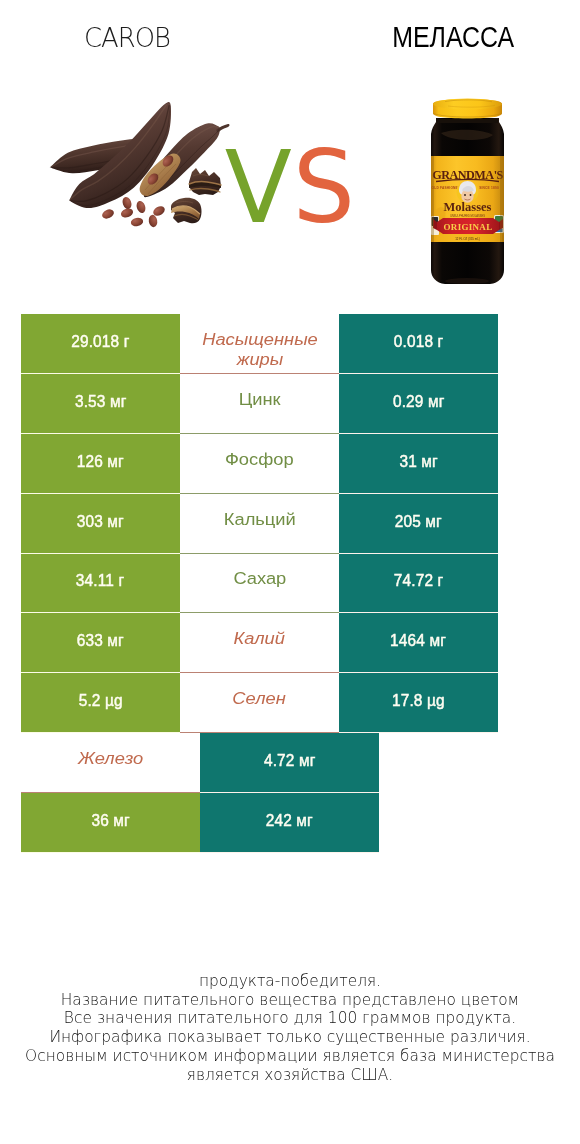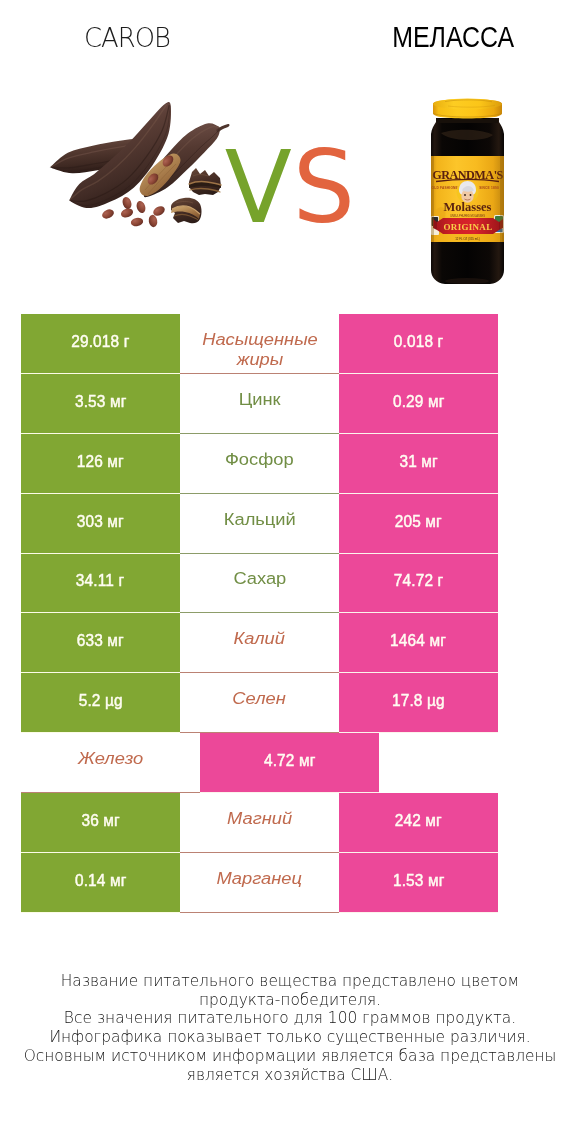--- a/index.html
+++ b/index.html
@@ -18,21 +18,21 @@
   .prod{position:absolute;}
   #prod-left{left:45px;top:93px;width:200px;height:145px;}
   #prod-left svg{display:block;}
   #prod-right{left:426px;top:95px;width:80px;height:195px;}
   #prod-right svg{display:block;}
   .table{position:absolute;left:21px;top:314px;width:477px;}
   .row{display:flex;height:59.9px;}
   .cell{width:179px;box-sizing:border-box;display:flex;align-items:center;justify-content:center;text-align:center;}
   .cell span{display:inline-block;}
   .cell.left{background:#81a733;border-bottom:1.6px solid #fcfce6;}
-  .cell.right{background:#ec4899;border-bottom:1.6px solid #fdf3ec;}
+  .cell.right{background:#0f766e;border-bottom:1.6px solid #fdf3ec;}
   .cell.left span,.cell.right span{color:#fffdf2;font-weight:400;font-size:16.6px;position:relative;top:-1.6px;transform:scaleX(0.93);font-family:"Liberation Sans",sans-serif;letter-spacing:0.15px;-webkit-text-stroke:0.48px #fffdf2;}
   .cell.mid{border-bottom:1px solid;background:#ffffff;align-items:flex-start;padding-top:14.9px;}
   .cell.mid span{font-size:17.2px;line-height:20.2px;transform:scaleX(1.065);font-family:"Liberation Sans",sans-serif;max-width:130px;}
   .row.win-green .cell.mid{border-bottom-color:#8d9d6a;}
   .row.win-green .cell.mid span{color:#718e45;}
   .row.win-orange .cell.mid{border-bottom-color:#bb8274;font-style:italic;}
   .row.win-orange .cell.mid span{color:#c06a4e;}
   .footer{position:absolute;left:0;top:972px;width:580px;text-align:center;font-size:15.4px;line-height:18.7px;color:#161616;font-family:"DejaVu Sans",sans-serif;font-weight:200;}
 </style>
 </head>
@@ -322,40 +322,26 @@
           <span>Железо</span>
         </div>
         <div class="cell right">
           <span>4.72 мг</span>
         </div>
       </div>
       <div class="row win-orange">
         <div class="cell left">
           <span>36 мг</span>
         </div>
-        <div class="cell mid">
-          <span>Магний</span>
-        </div>
         <div class="cell right">
           <span>242 мг</span>
-        </div>
-      </div>
-      <div class="row win-orange">
-        <div class="cell left">
-          <span>0.14 мг</span>
-        </div>
-        <div class="cell mid">
-          <span>Марганец</span>
-        </div>
-        <div class="cell right">
-          <span>1.53 мг</span>
         </div>
       </div>
     </div>
   <div class="footer" id="footer-note">
+      <div>продукта-победителя.</div>
       <div>Название питательного вещества представлено цветом</div>
-      <div>продукта-победителя.</div>
       <div>Все значения питательного для 100 граммов продукта.</div>
       <div>Инфографика показывает только существенные различия.</div>
-      <div>Основным источником информации является база представлены</div>
+      <div>Основным источником информации является база министерства</div>
       <div>является хозяйства США.</div>
     </div>
 </div>
 
 </body></html>

